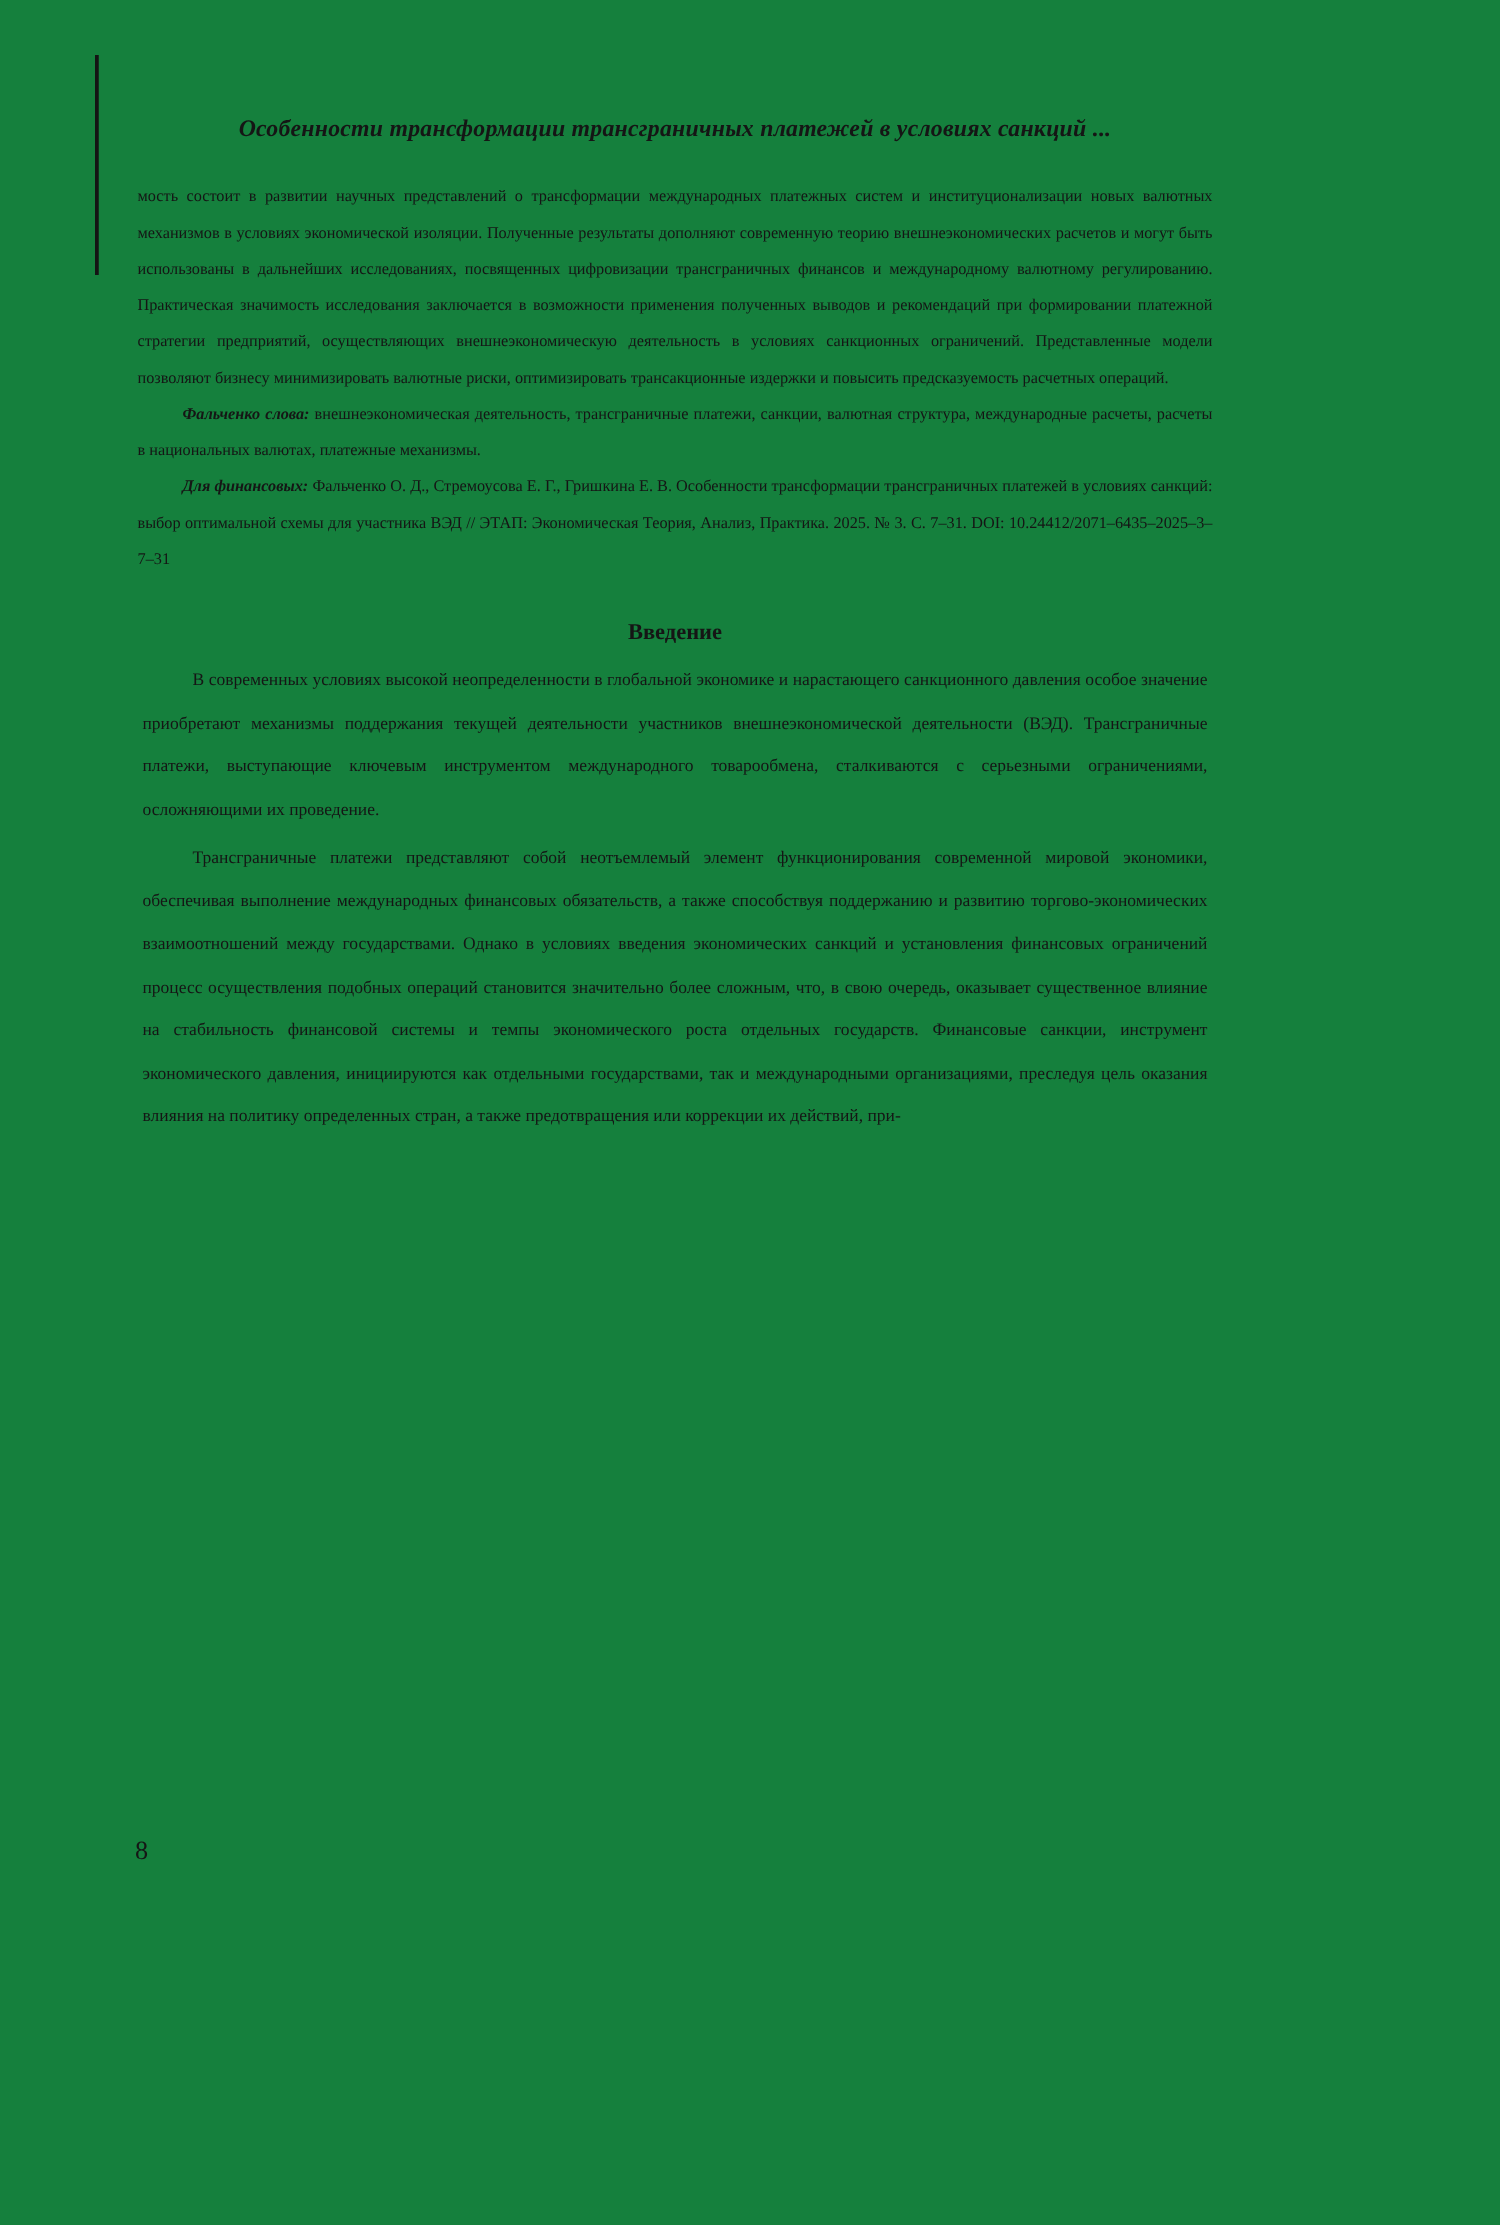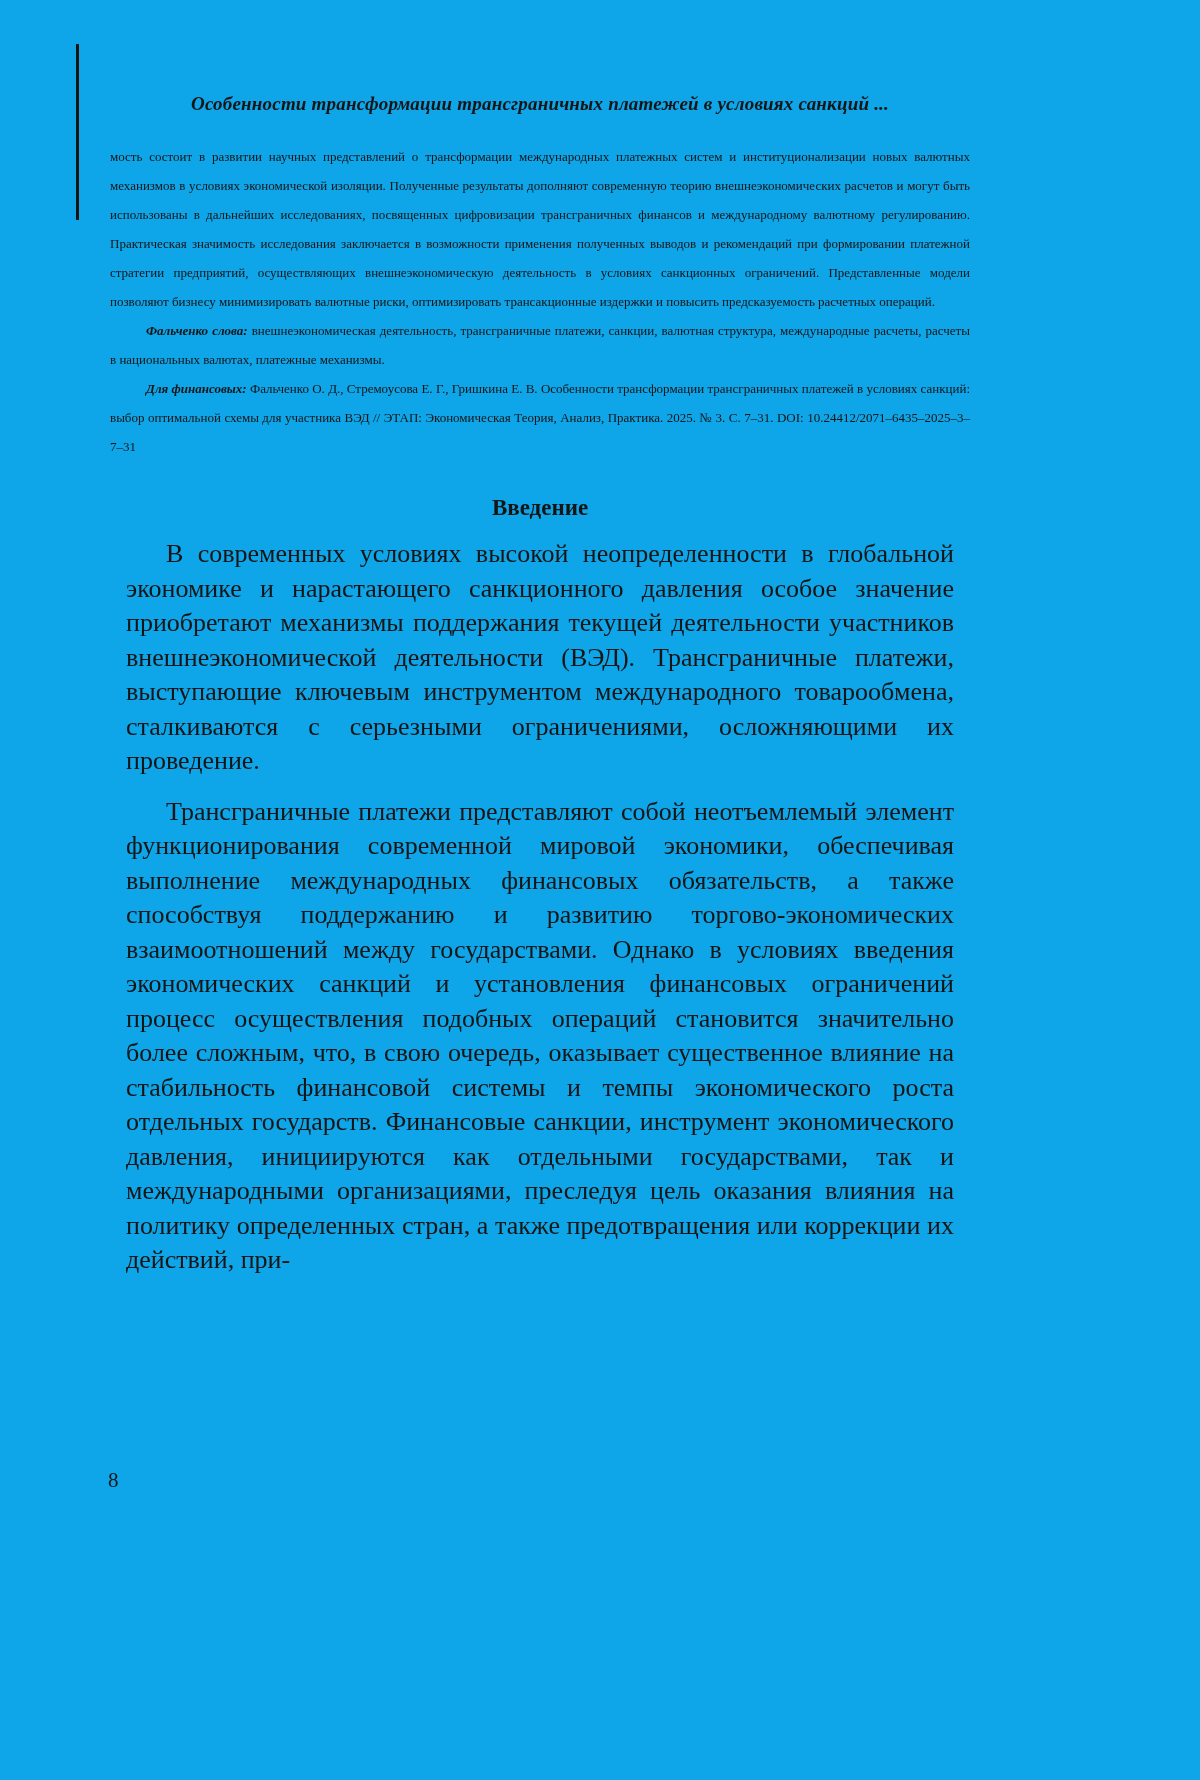--- a/index.html
+++ b/index.html
@@ -1,20 +1,20 @@
 <!DOCTYPE html>
 <html><head>
 <meta charset="utf-8">
 <style>
   html, body { margin: 0; padding: 0; background: #ffffff; }
   .page {
     position: relative;
     width: 1200px;
     height: 1780px;
-    background: #0ea5e9;
+    background: #15803d;
     font-family: "Liberation Serif", "DejaVu Serif", serif;
     color: #151515;
     overflow: hidden;
   }
   .margin-line {
     position: absolute;
     left: 76px;
     top: 44px;
     width: 3px;
     height: 176px;
@@ -38,30 +38,30 @@
   .abstract p {
     font-size: 13px;
     line-height: 29px;
     text-align: justify;
     margin: 0;
   }
   .abstract p.indent { text-indent: 36px; }
   .lbl { font-weight: bold; font-style: italic; }
   h2.section-heading {
     text-align: center;
-    font-size: 23px;
+    font-size: 18px;
     font-weight: bold;
     margin: 34px 0 12px 0;
   }
   .body-text p {
-    font-size: 26px;
+    font-size: 14px;
     line-height: 34.5px;
     text-align: justify;
     text-indent: 40px;
-    margin: 16px;
+    margin: 4px;
   }
   .page-number {
     position: absolute;
     left: 108px;
     top: 1468px;
     font-size: 21px;
     color: #151515;
   }
 </style>
 </head>

